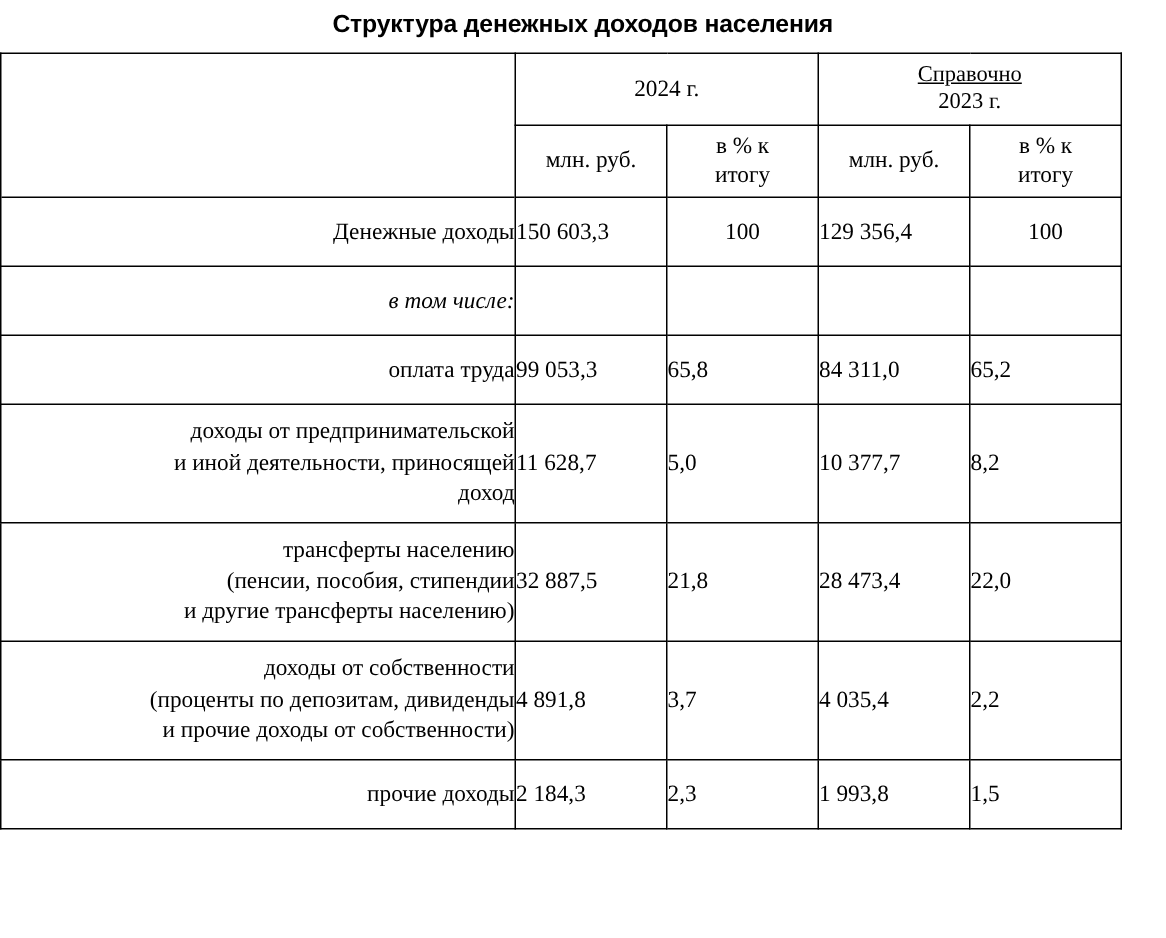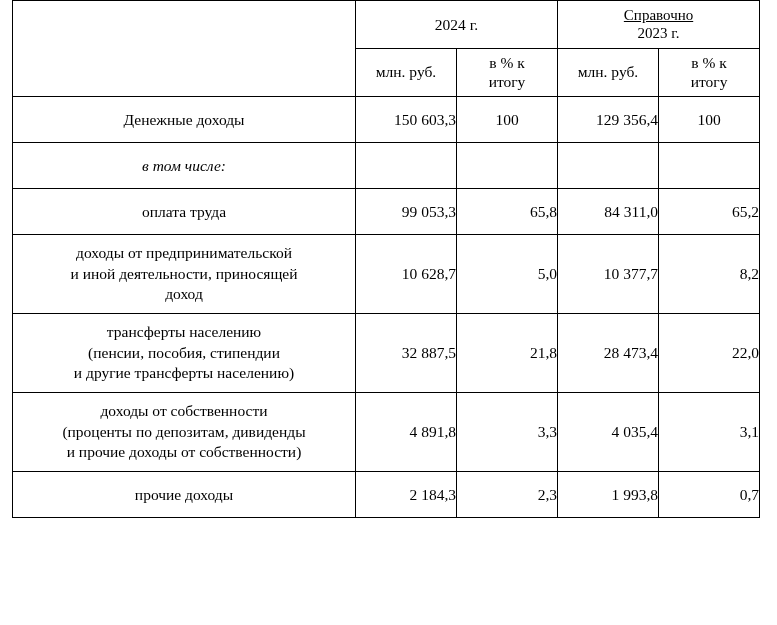--- a/index.html
+++ b/index.html
@@ -26,21 +26,20 @@
     font-weight: bold;
     font-size: 16.5px;
     letter-spacing: -0.1px;
     padding-top: 7px;
     padding-bottom: 9px;
   }
   table.data-table {
     border-collapse: collapse;
     table-layout: fixed;
     width: 629px;
-    margin-left: 12px;
     font-size: 15.5px;
   }
   table.data-table td,
   table.data-table th {
     border: 1px solid #000000;
     padding: 0;
     vertical-align: middle;
     font-weight: normal;
   }
   .col-label { width: 343px; }
@@ -65,25 +64,24 @@
     text-align: center;
     font-size: 15.5px;
     line-height: 1.18;
     height: 47px;
   }
   .empty-corner {
     border-bottom: none !important;
   }
   .cell-label {
     padding-left: 10px;
-    text-align: center;
+    text-align: right;
   }
   .cell-num {
     padding-right: 14px;
-    text-align: right;
   }
   .bold {
     font-weight: bold;
   }
   .indent-1 {
     padding-left: 58px;
     font-style: italic;
   }
   .indent-2 {
     padding-left: 30px;
@@ -95,20 +93,21 @@
   }
   .r-tall td { height: 78px; }
   .r-small td { height: 45px; }
   .nowrap { white-space: pre-line; }
 </style>
 </head>
 <body>
 
 <div class="page">
 
+  <div class="doc-title">Структура денежных доходов населения</div>
 
   <table class="data-table">
     <colgroup>
       <col class="col-label">
       <col class="col-num">
       <col class="col-pct">
       <col class="col-num">
       <col class="col-pct">
     </colgroup>
     <thead>
@@ -148,46 +147,46 @@
         <td class="cell-label indent-2">оплата труда</td>
         <td class="cell-num">99 053,3</td>
         <td class="cell-num">65,8</td>
         <td class="cell-num">84 311,0</td>
         <td class="cell-num">65,2</td>
       </tr>
       <tr class="r-tall">
         <td class="cell-label indent-2 multi nowrap">доходы от предпринимательской
 и иной деятельности, приносящей
 доход</td>
-        <td class="cell-num">10 628,7</td>
+        <td class="cell-num">11 628,7</td>
         <td class="cell-num">5,0</td>
         <td class="cell-num">10 377,7</td>
         <td class="cell-num">8,2</td>
       </tr>
       <tr class="r-tall">
         <td class="cell-label indent-2 multi nowrap">трансферты населению
 (пенсии, пособия, стипендии
 и другие трансферты населению)</td>
         <td class="cell-num">32 887,5</td>
         <td class="cell-num">21,8</td>
         <td class="cell-num">28 473,4</td>
         <td class="cell-num">22,0</td>
       </tr>
       <tr class="r-tall">
         <td class="cell-label indent-2 multi nowrap">доходы от собственности
 (проценты по депозитам, дивиденды
 и прочие доходы от собственности)</td>
         <td class="cell-num">4 891,8</td>
-        <td class="cell-num">3,3</td>
+        <td class="cell-num">3,7</td>
         <td class="cell-num">4 035,4</td>
-        <td class="cell-num">3,1</td>
+        <td class="cell-num">2,2</td>
       </tr>
       <tr class="r-small">
         <td class="cell-label indent-2">прочие доходы</td>
         <td class="cell-num">2 184,3</td>
         <td class="cell-num">2,3</td>
         <td class="cell-num">1 993,8</td>
-        <td class="cell-num">0,7</td>
+        <td class="cell-num">1,5</td>
       </tr>
     </tbody>
   </table>
 
 </div>
 
 </body></html>

